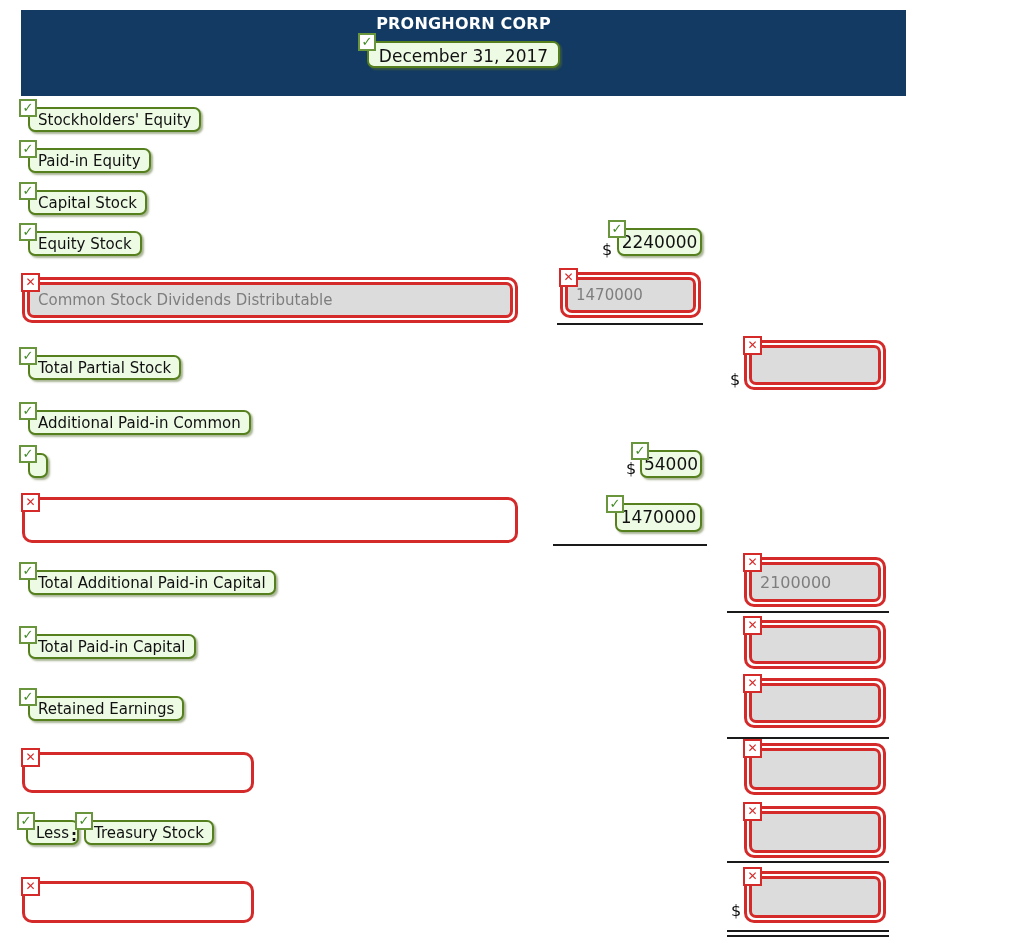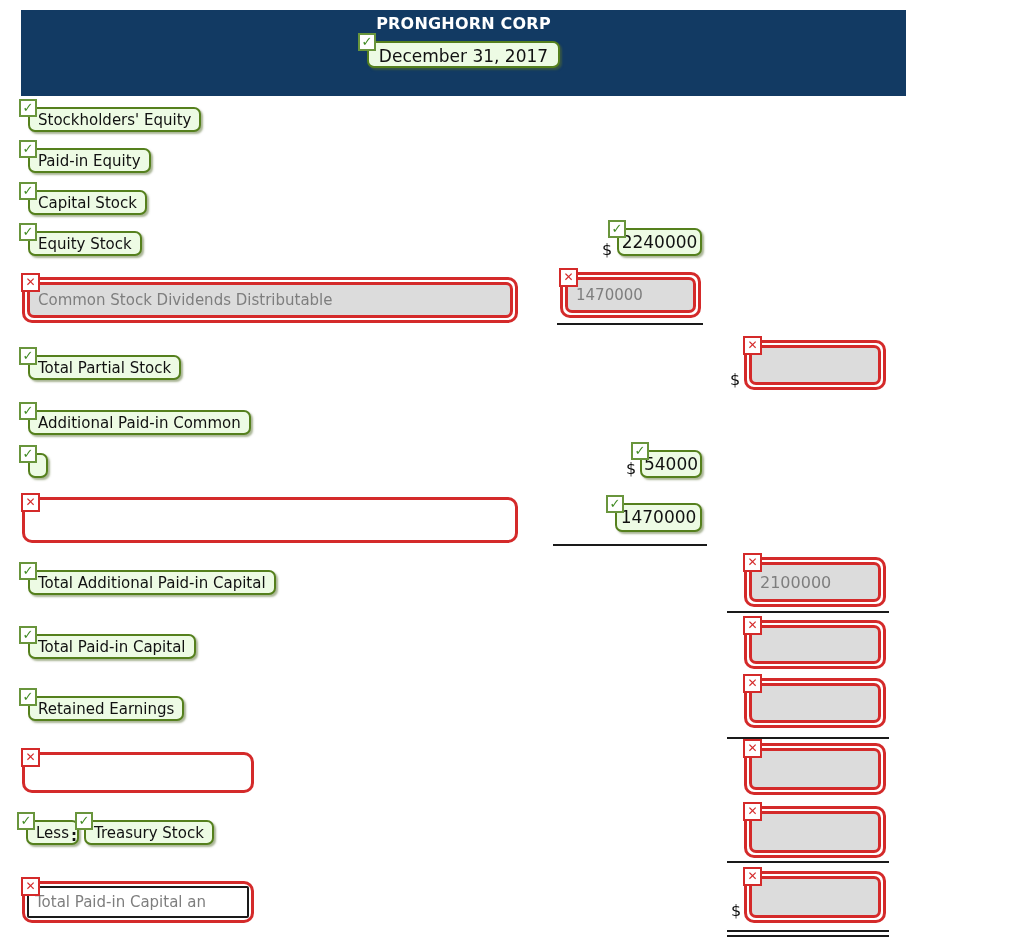--- a/index.html
+++ b/index.html
@@ -182,21 +182,20 @@
     <span>Treasury Stock</span>
   </div>
   <div class="rwrap" style="left:744px;top:806px;width:142px;height:52px;">
     <span class="xb"><span>✕</span></span>
     <input type="text" class="rinput" style="">
   </div>
   <div class="hline" style="left:727px;top:861px;width:162px;"></div>
 
   <div class="rwrap" style="left:22px;top:881px;width:232px;height:42px;">
     <span class="xb"><span>✕</span></span>
-    <input type="text" class="winput" value="Total Paid-in Capital an" style="">
   </div>
   <span class="dollar" style="left:731px;top:901px;">$</span>
   <div class="rwrap" style="left:744px;top:871px;width:142px;height:52px;">
     <span class="xb"><span>✕</span></span>
     <input type="text" class="rinput" style="">
   </div>
   <div class="hline" style="left:727px;top:930px;width:162px;"></div>
   <div class="hline" style="left:727px;top:935px;width:162px;"></div>
 
 </div>

